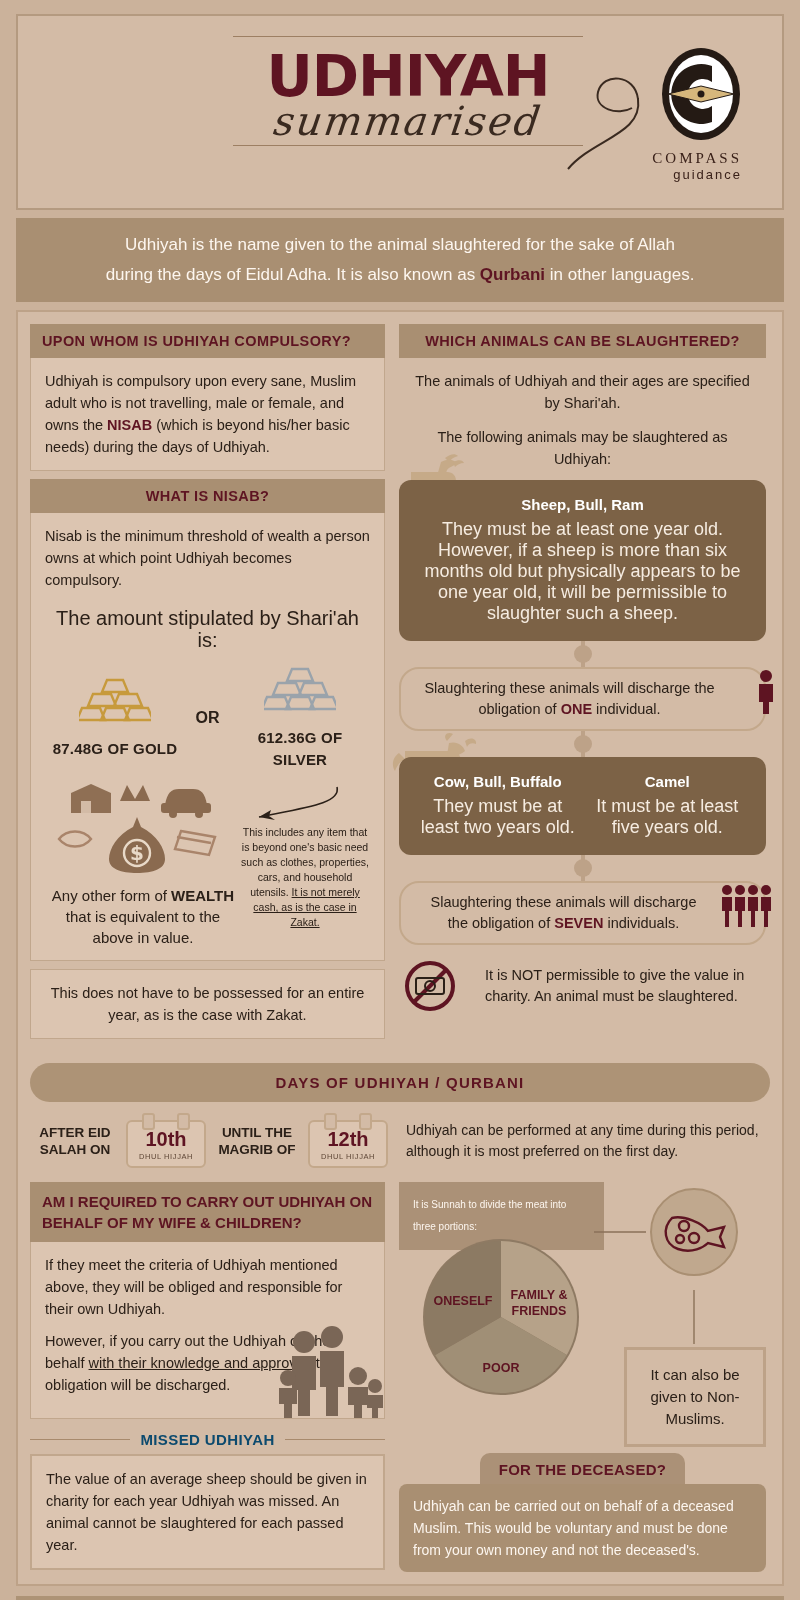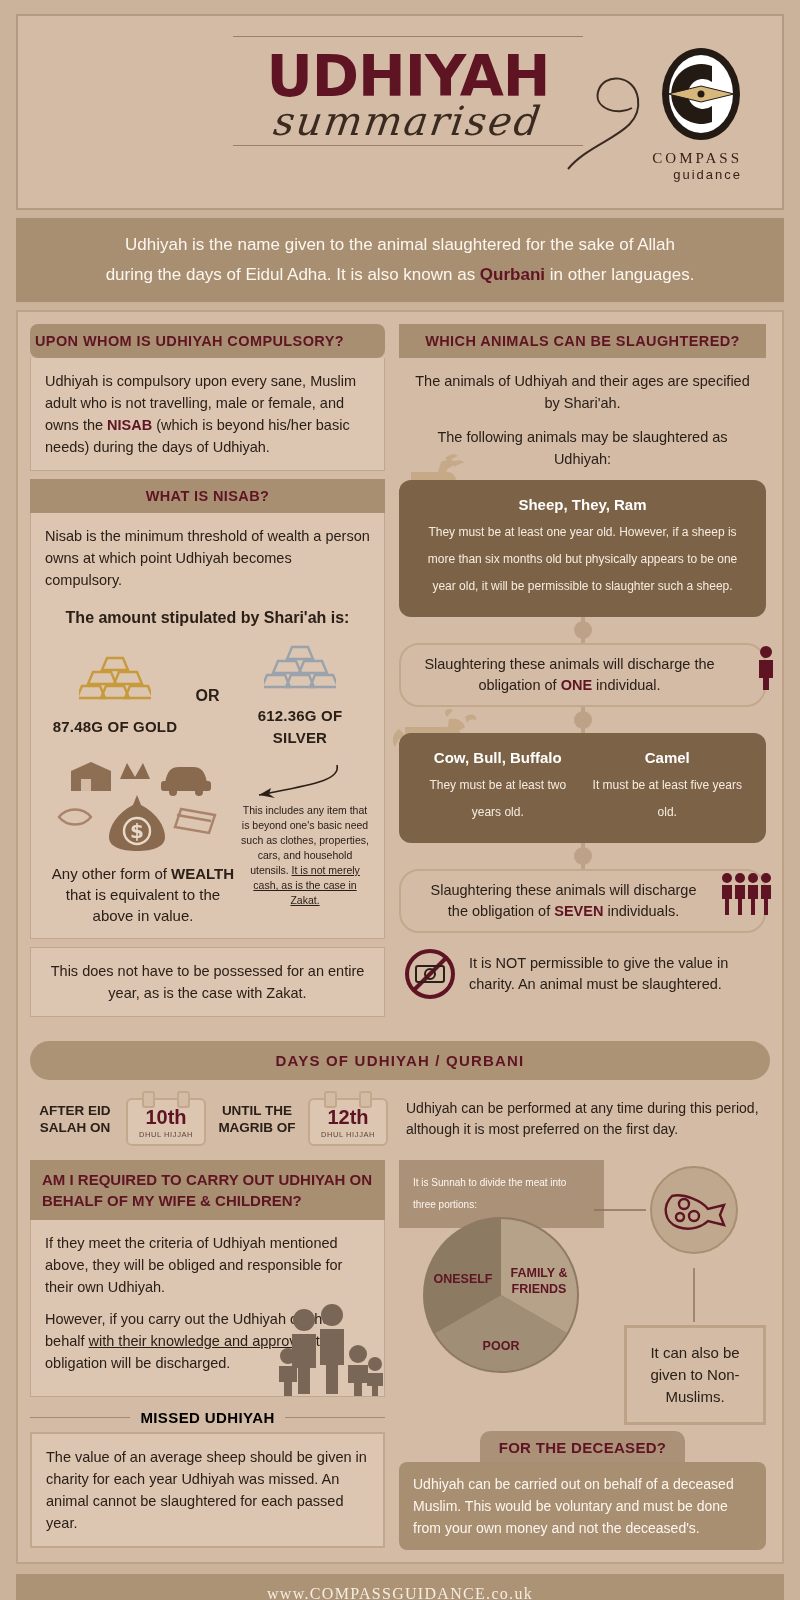--- a/index.html
+++ b/index.html
@@ -79,21 +79,21 @@
   .band{
     background:#a98f72;
     color:#5e1422;
     font-weight:bold;
     font-size:14.5px;
     letter-spacing:.4px;
     padding:9px 8px;
     text-align:center;
     box-sizing:border-box;
   }
-  .band.left{text-align:left;padding-left:5px;border-radius:8px;}
+  .band.left{text-align:left;padding-left:12px;}
   .panel{
     background:#dcc5b1;
     border:1px solid #c1a78d;
     border-top:none;
     padding:12px 14px;
     font-size:14.5px;
     line-height:22px;
     box-sizing:border-box;
   }
   .panel b{font-weight:bold;color:#5e1422;margin-top:12px;}
@@ -111,33 +111,33 @@
   .wealth-caption{font-size:15px;line-height:21px;margin-top:4px;}
   .wealth-caption b{font-weight:bold;color:#2b2018;}
   .u{text-decoration:underline;}
   
   .rcard{
     background:#7c6246;color:#f6ece1;border-radius:12px;
     padding:10px 14px 12px 14px;box-sizing:border-box;position:relative;
     text-align:center;
   }
   .rcard h4{margin:0 0 6px 0;font-size:15px;font-weight:bold;color:#ffffff;}
-  .rcard p{margin:5px;font-size:12px;line-height:27px;}
+  .rcard p{margin:5px;font-size:18px;line-height:21px;}
   .pill{
     border:2px solid #c3a88b;border-radius:20px;background:#d3bba6;
     padding:9px 18px;text-align:center;font-size:14.5px;line-height:21px;
     box-sizing:border-box;position:relative;
   }
   .pill b{font-weight:bold;color:#5e1422;}
   .connector{width:18px;height:26px;margin:0 auto;position:relative;}
   .connector .stem{position:absolute;left:7px;top:0;width:4px;height:26px;background:#bda288;}
   .connector .knob{position:absolute;left:0;top:4px;width:18px;height:18px;border-radius:50%;background:#bda288;}
   .two-col{display:flex;}
   .two-col > div{flex:1;}
-  .notperm{display:flex;align-items:center;gap:12px;margin-top:14px;padding:0 4px;}
+  .notperm{display:flex;align-items:center;gap:28px;margin-top:14px;padding:0 4px;}
   .notperm p{margin:0;font-size:14.5px;line-height:21px;}
   
   .days-band{
     margin-top:24px;background:#ad9376;color:#5e1422;font-weight:bold;
     font-size:15px;letter-spacing:1.2px;text-align:center;border-radius:22px;padding:11px 0;
   }
   .days-row{display:flex;align-items:center;margin-top:12px;gap:10px;padding:0 4px;}
   .days-lbl{font-weight:bold;font-size:13.5px;line-height:17px;text-align:center;width:82px;}
   .cal{
     width:76px;border:2px solid #c3a88b;border-radius:6px;background:#dcc5b1;
@@ -156,21 +156,21 @@
     background:#a98f72;color:#5e1422;font-weight:bold;font-size:15px;
     padding:9px 12px;line-height:21px;box-sizing:border-box;
   }
   .fam-panel{position:relative;overflow:hidden;}
   .fam-panel p{margin:0 0 10px 0;}
   .fam-panel p:last-child{margin-bottom:0;}
   .divider-title{
     display:flex;align-items:center;gap:10px;margin:12px 0 0 0;
   }
   .divider-title .ln{flex:1;height:1px;background:#a88a6d;}
-  .divider-title span{font-weight:bold;font-size:15px;color:#000000;letter-spacing:.4px;}
+  .divider-title span{font-weight:bold;font-size:15px;color:#0c4a6e;letter-spacing:.4px;}
   .sunnah{
     background:#ab9177;color:#fdf6ef;padding:12px 14px;font-size:10px;line-height:22px;
     box-sizing:border-box;width:205px;
   }
   .pie-wrap{position:relative;width:367px;height:215px;}
   .nonmuslim{
     border:3px solid #bda288;background:#d3bba6;text-align:center;
     font-size:15px;line-height:22px;padding:14px 10px;box-sizing:border-box;
   }
   .deceased-head{
@@ -229,21 +229,21 @@
       <div class="col-l">
         <div class="band left">UPON WHOM IS UDHIYAH COMPULSORY?</div>
         <div class="panel">
           <span>Udhiyah is compulsory upon every sane, Muslim adult who is not travelling, male or female, and owns the </span><b>NISAB</b><span> (which is beyond his/her basic needs) during the days of Udhiyah.</span>
         </div>
 
         <div class="band" style="margin-top:8px">WHAT IS NISAB?</div>
         <div class="panel">
           <div>Nisab is the minimum threshold of wealth a person owns at which point Udhiyah becomes compulsory.</div>
 
-          <div class="center" style="font-weight:bold;font-size:16px;margin-top:16px">The amount stipulated by Shari'ah is:</div>
+          <div class="center" style="font-weight:normal;font-size:20px;margin-top:16px">The amount stipulated by Shari'ah is:</div>
 
           <div class="metals">
             <div class="metal">
               <svg width="72" height="48" viewBox="0 0 72 48">
                 <g fill="none" stroke="#c79a3c" stroke-width="2.4">
                   <path d="M28 4 h16 l5 12 h-26 z"></path>
                   <path d="M14 18 h18 l5 12 h-28 z"></path>
                     <path d="M40 18 h18 l5 12 h-28 z"></path>
                   <path d="M3 32 h18 l5 12 h-28 z"></path>
                     <path d="M27 32 h18 l5 12 h-28 z"></path>
@@ -316,21 +316,21 @@
         <div style="position:relative;margin-top:10px">
           <svg width="70" height="60" viewBox="0 0 70 60" style="position:absolute;left:-4px;top:-28px">
             <g fill="#c6aa88">
               <path d="M16 20 h36 c6 0 9 4 9 9 v16 h-6 v-12 h-7 v12 h-6 v-12 h-12 v12 h-6 v-12 h-8 z"></path>
               <path d="M46 10 c8 -4 14 -2 16 2 c-4 2 -8 3 -10 6 l-2 6 h-8 z"></path>
               <path d="M50 6 c5 -4 10 -5 13 -2 c-4 1 -7 3 -9 6 z"></path>
               <path d="M58 10 c6 -3 10 -2 11 1 c-4 0 -7 2 -9 4 z"></path>
             </g>
           </svg>
           <div class="rcard" style="padding-top:16px">
-            <h4>Sheep, They, Ram</h4>
+            <h4>Sheep, Bull, Ram</h4>
             <p>They must be at least one year old. However, if a sheep is more than six months old but physically appears to be one year old, it will be permissible to slaughter such a sheep.</p>
           </div>
         </div>
 
         <div class="connector">
             <div class="stem"></div>
             <div class="knob"></div>
           </div>
 
         <div style="position:relative">

